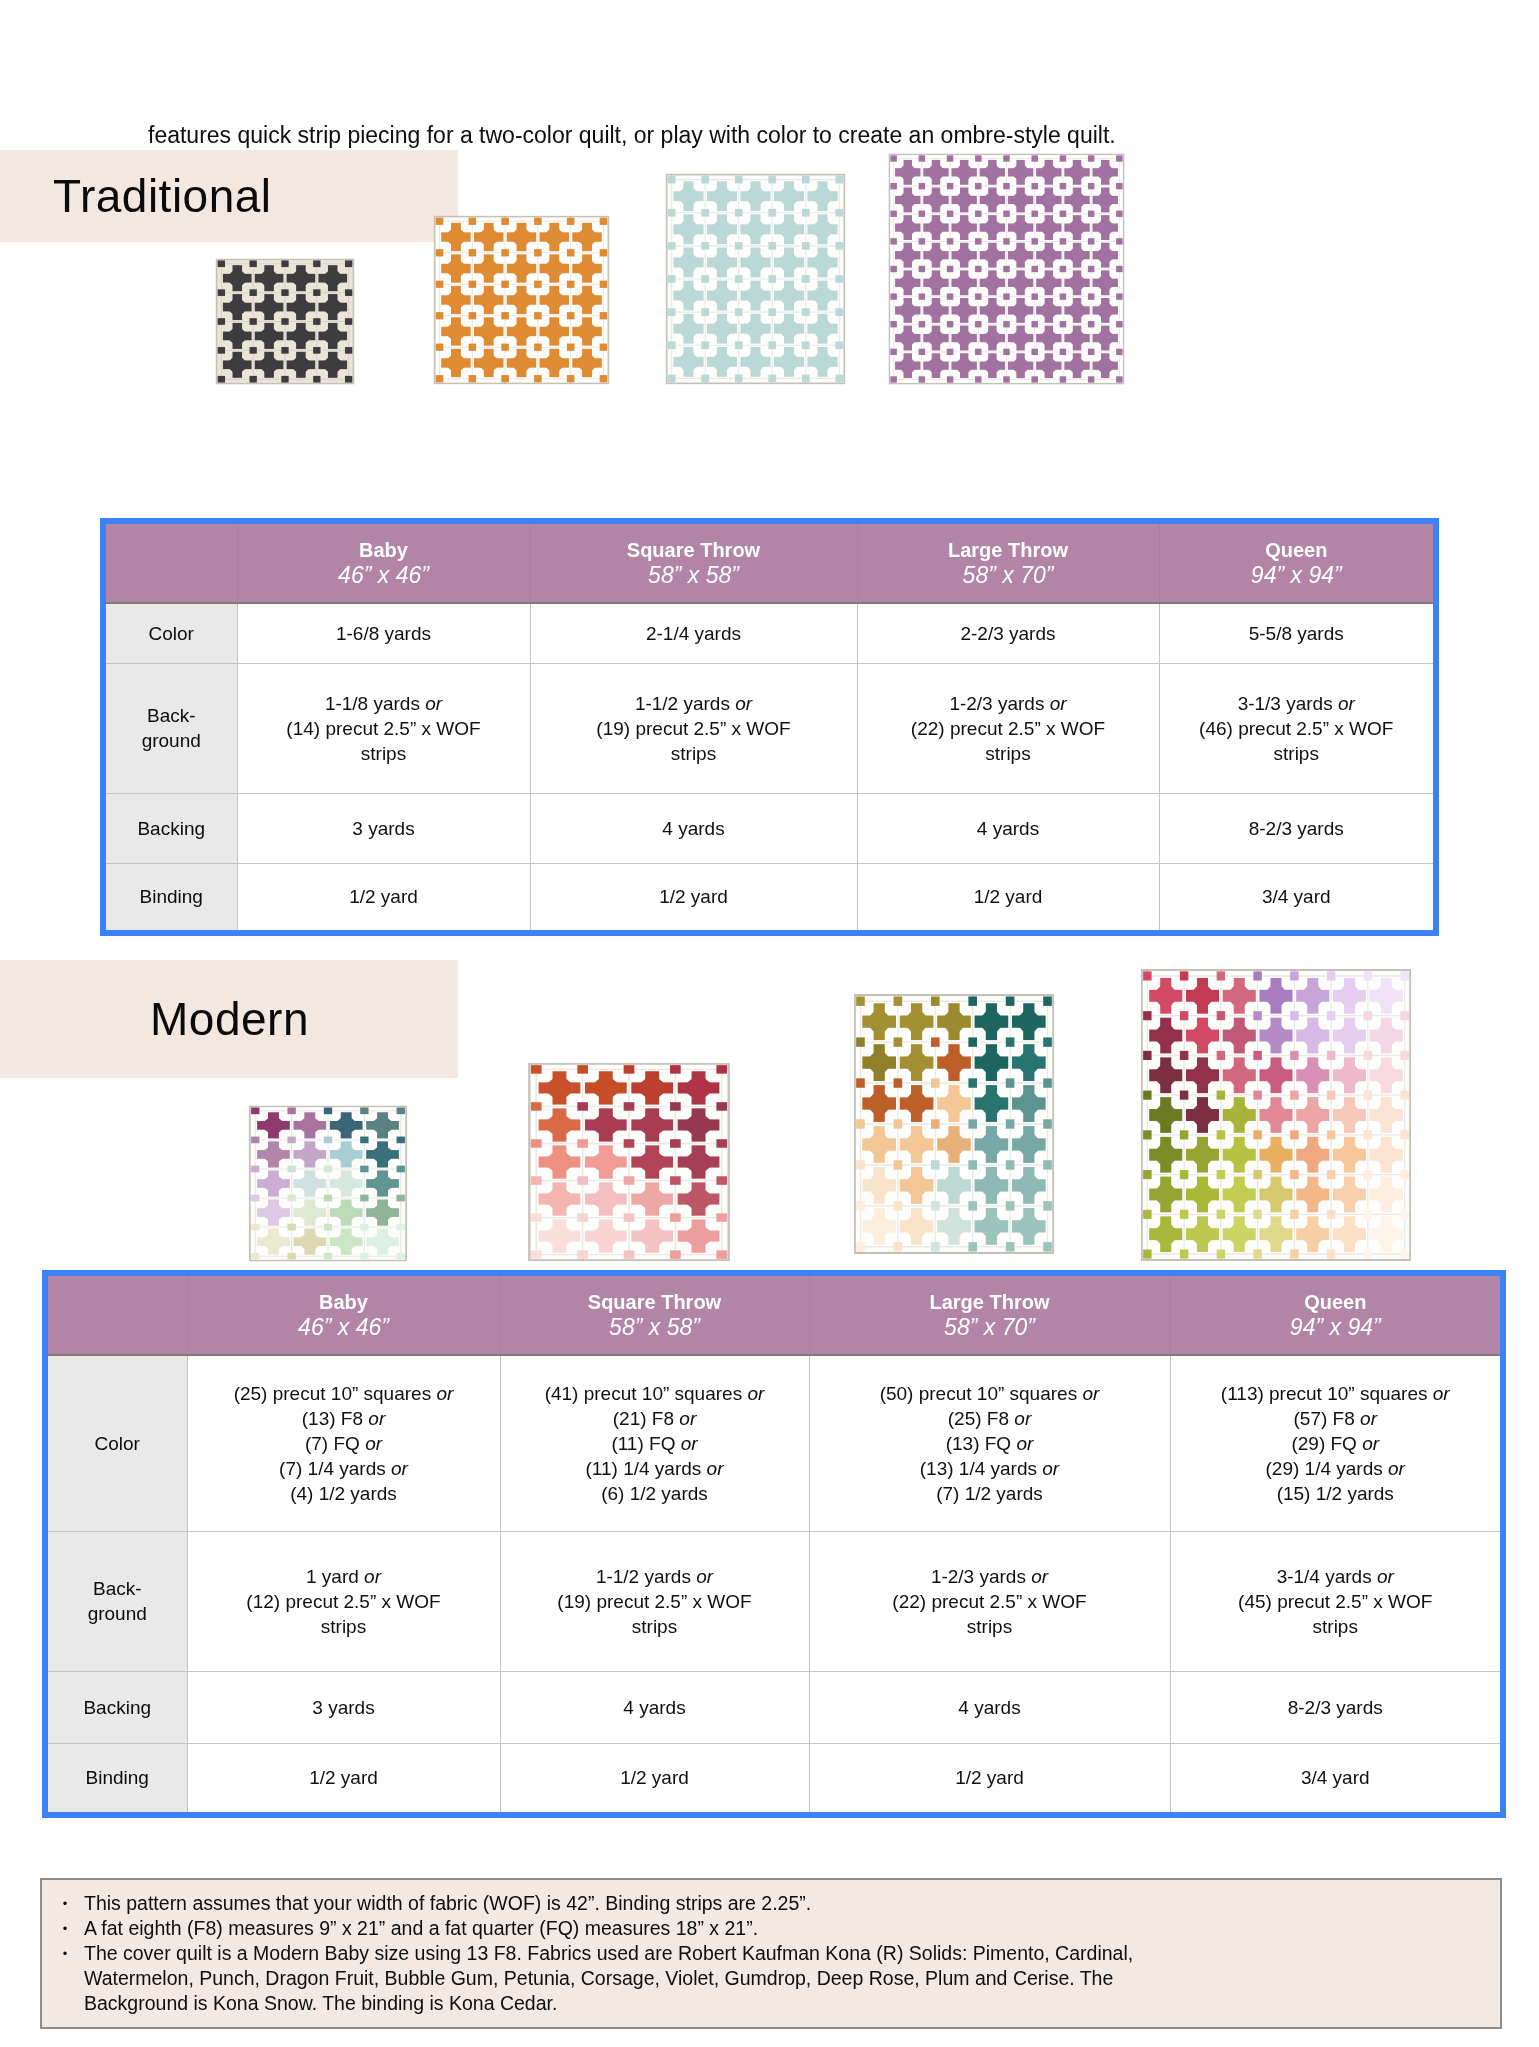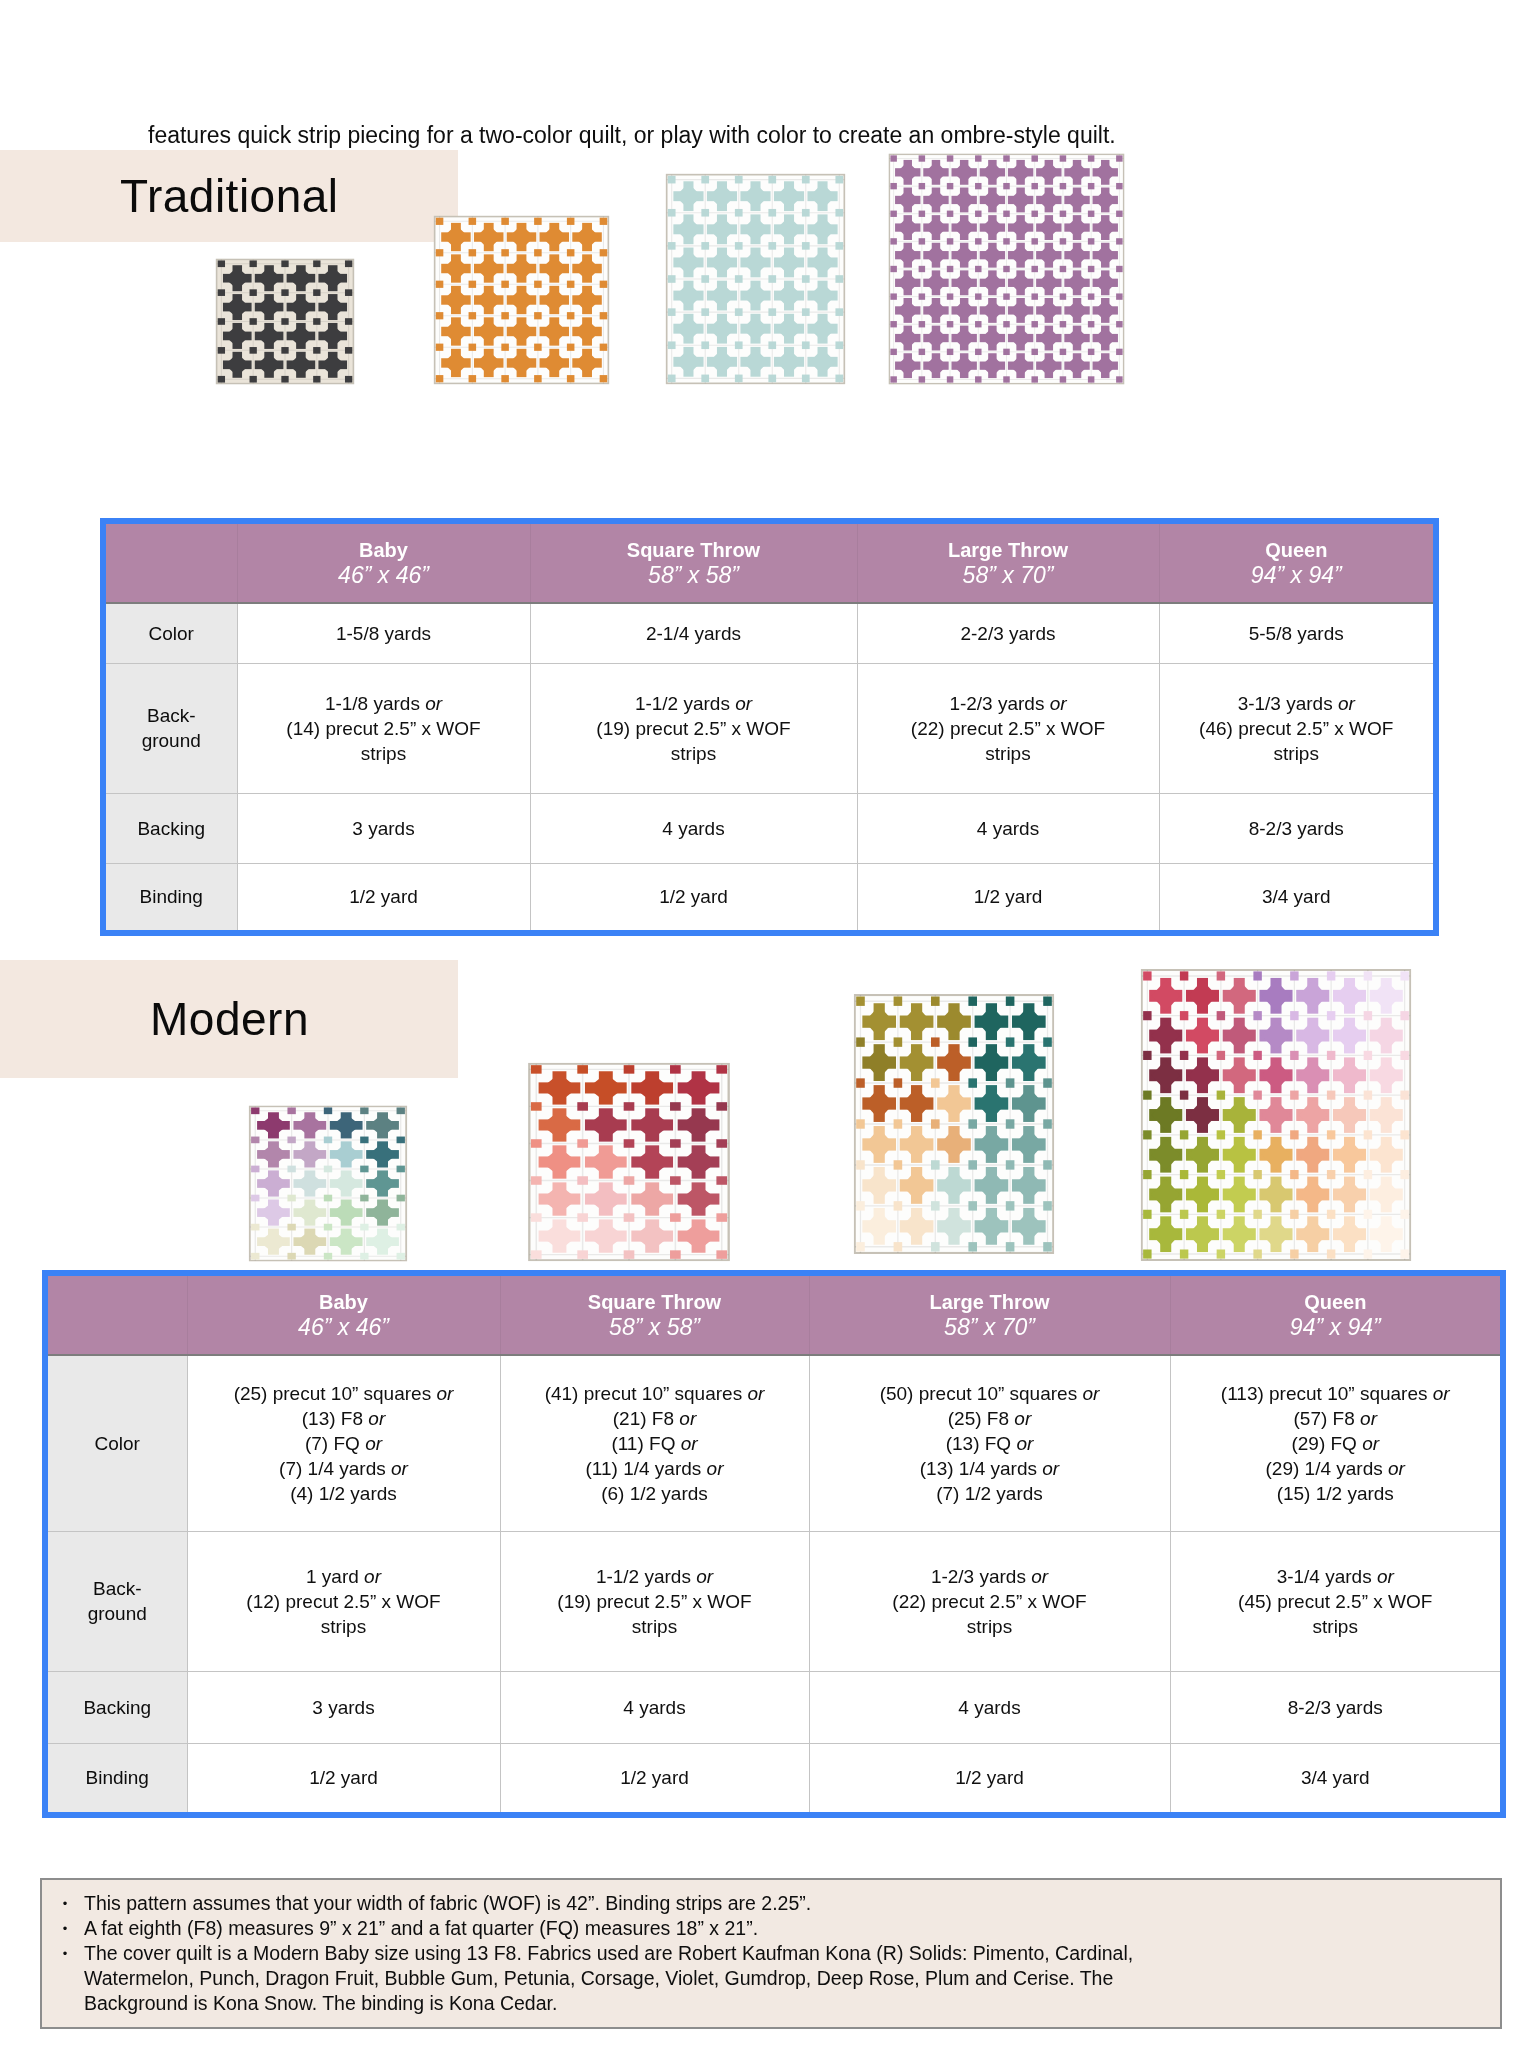--- a/index.html
+++ b/index.html
@@ -6,21 +6,21 @@
   html,body{background:#fff}
   body{font-family:"Liberation Sans",sans-serif;color:#101010}
   .page{position:relative;width:1539px;height:2047px;background:#ffffff;overflow:hidden}
 
   .intro{position:absolute;left:148px;top:86px;font-size:23px;line-height:33px;color:#0e0e0e}
 
   .banner{position:absolute;left:0;background:#f3e8e0;display:flex;align-items:center}
   #banner-traditional{top:150px;width:458px;height:92px}
   #banner-modern{top:960px;width:458px;height:118px}
   .banner h1{font-size:46px;font-weight:400;color:#0b0b0b;letter-spacing:.5px}
-  #banner-traditional h1{padding-left:120px}
+  #banner-traditional h1{padding-left:53px}
   #banner-modern h1{padding-left:150px}
 
   .quilt{position:absolute}
   .quilt svg{display:block}
 
   table{position:absolute;border-collapse:collapse;table-layout:fixed;font-size:19px;border:6px solid #3b82f6;background:#fff}
   td,th{border:1px solid #c4c4c4;text-align:center;vertical-align:middle;padding:2px 8px;font-weight:400;line-height:25px}
   tr.hdr th{background:#b285a6;color:#fff;border:1px solid #a87e9d;border-bottom:2px solid #7d7d7d}
   tr.hdr .cl{font-weight:700;font-size:20px}
   tr.hdr .cs{font-style:italic;font-size:23px}
@@ -747,21 +747,21 @@
             <div class="cl">Large Throw</div>
             <div class="cs">58” x 70”</div>
           </th>
           <th>
             <div class="cl">Queen</div>
             <div class="cs">94” x 94”</div>
           </th>
         </tr>
         <tr>
           <th class="rl">Color</th>
-          <td>1-5/8 yards</td>
+          <td>1-6/8 yards</td>
           <td>2-1/4 yards</td>
           <td>2-2/3 yards</td>
           <td>5-5/8 yards</td>
         </tr>
         <tr>
           <th class="rl">Back-<br>ground</th>
           <td>1-1/8 yards <em>or</em><br>(14) precut 2.5” x WOF<br>strips</td>
           <td>1-1/2 yards <em>or</em><br>(19) precut 2.5” x WOF<br>strips</td>
           <td>1-2/3 yards <em>or</em><br>(22) precut 2.5” x WOF<br>strips</td>
           <td>3-1/3 yards <em>or</em><br>(46) precut 2.5” x WOF<br>strips</td>

